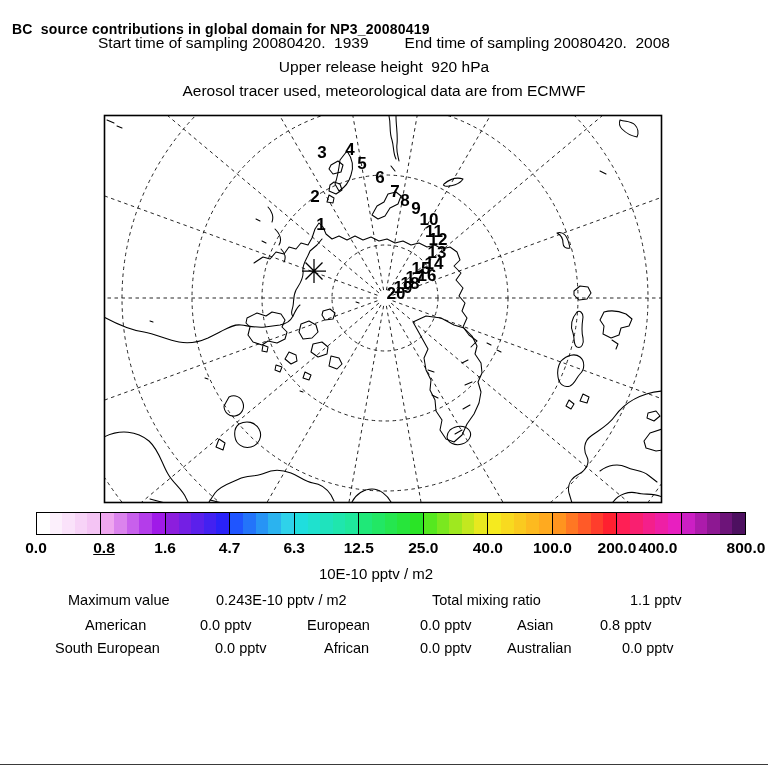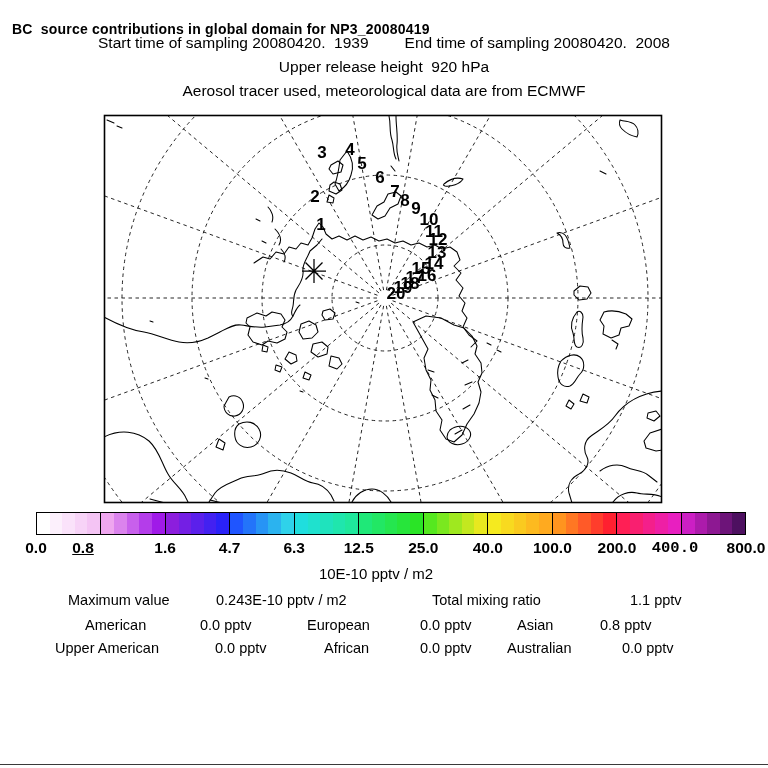--- a/index.html
+++ b/index.html
@@ -136,47 +136,47 @@
       <div class="seg" style="background: linear-gradient(to right, rgb(31, 222, 222) 0%, rgb(31, 222, 222) 20%, rgb(31, 225, 206) 20%, rgb(31, 225, 206) 40%, rgb(31, 227, 189) 40%, rgb(31, 227, 189) 60%, rgb(31, 230, 173) 60%, rgb(31, 230, 173) 80%, rgb(31, 232, 156) 80%, rgb(31, 232, 156) 100%);"></div>
       <div class="seg" style="background: linear-gradient(to right, rgb(31, 232, 120) 0%, rgb(31, 232, 120) 20%, rgb(34, 231, 100) 20%, rgb(34, 231, 100) 40%, rgb(37, 230, 79) 40%, rgb(37, 230, 79) 60%, rgb(39, 229, 59) 60%, rgb(39, 229, 59) 80%, rgb(42, 228, 38) 80%, rgb(42, 228, 38) 100%);"></div>
       <div class="seg" style="background: linear-gradient(to right, rgb(85, 232, 31) 0%, rgb(85, 232, 31) 20%, rgb(122, 232, 31) 20%, rgb(122, 232, 31) 40%, rgb(159, 232, 31) 40%, rgb(159, 232, 31) 60%, rgb(195, 232, 31) 60%, rgb(195, 232, 31) 80%, rgb(232, 232, 31) 80%, rgb(232, 232, 31) 100%);"></div>
       <div class="seg" style="background: linear-gradient(to right, rgb(245, 234, 31) 0%, rgb(245, 234, 31) 20%, rgb(248, 218, 31) 20%, rgb(248, 218, 31) 40%, rgb(250, 202, 31) 40%, rgb(250, 202, 31) 60%, rgb(253, 186, 31) 60%, rgb(253, 186, 31) 80%, rgb(255, 170, 31) 80%, rgb(255, 170, 31) 100%);"></div>
       <div class="seg" style="background: linear-gradient(to right, rgb(255, 148, 31) 0%, rgb(255, 148, 31) 20%, rgb(255, 119, 35) 20%, rgb(255, 119, 35) 40%, rgb(255, 90, 40) 40%, rgb(255, 90, 40) 60%, rgb(255, 61, 44) 60%, rgb(255, 61, 44) 80%, rgb(255, 32, 48) 80%, rgb(255, 32, 48) 100%);"></div>
       <div class="seg" style="background: linear-gradient(to right, rgb(255, 31, 85) 0%, rgb(255, 31, 85) 20%, rgb(249, 31, 112) 20%, rgb(249, 31, 112) 40%, rgb(244, 31, 139) 40%, rgb(244, 31, 139) 60%, rgb(238, 31, 165) 60%, rgb(238, 31, 165) 80%, rgb(232, 31, 192) 80%, rgb(232, 31, 192) 100%);"></div>
       <div class="seg" style="background: linear-gradient(to right, rgb(204, 31, 196) 0%, rgb(204, 31, 196) 20%, rgb(172, 27, 171) 20%, rgb(172, 27, 171) 40%, rgb(141, 24, 146) 40%, rgb(141, 24, 146) 60%, rgb(109, 20, 121) 60%, rgb(109, 20, 121) 80%, rgb(77, 16, 96) 80%, rgb(77, 16, 96) 100%);"></div>
     </div>
   <div id="ticks">
       <span style="left: 0px;">0.0</span>
-      <span style="left: 47px; text-decoration: underline;">0.8</span>
+      <span style="left: 68px; text-decoration: underline;">0.8</span>
       <span style="left: 129.091px;">1.6</span>
       <span style="left: 193.636px;">4.7</span>
       <span style="left: 258.182px;">6.3</span>
       <span style="left: 322.727px;">12.5</span>
       <span style="left: 387.273px;">25.0</span>
       <span style="left: 451.818px;">40.0</span>
       <span style="left: 516.364px;">100.0</span>
       <span style="left: 580.909px;">200.0</span>
-      <span style="left: 639px; font-family: Liberation Mono, monospace;">400.0</span>
+      <span style="left: 622px;">400.0</span>
       <span style="left: 710px;">800.0</span>
     </div>
   <div class="units">10E-10 pptv / m2</div>
 
   <div class="txt stat" style="left:68px;top:592px">Maximum value</div>
   <div class="txt stat" style="left:216px;top:592px">0.243E-10 pptv / m2</div>
   <div class="txt stat" style="left:432px;top:592px">Total mixing ratio</div>
   <div class="txt stat" style="left:630px;top:592px">1.1 pptv</div>
 
   <div class="txt stat" style="left:85px;top:617px">American</div>
   <div class="txt stat" style="left:200px;top:617px">0.0 pptv</div>
   <div class="txt stat" style="left:307px;top:617px">European</div>
   <div class="txt stat" style="left:420px;top:617px">0.0 pptv</div>
   <div class="txt stat" style="left:517px;top:617px">Asian</div>
   <div class="txt stat" style="left:600px;top:617px">0.8 pptv</div>
 
-  <div class="txt stat" style="left:55px;top:640px">Upper American</div>
+  <div class="txt stat" style="left:55px;top:640px">South European</div>
   <div class="txt stat" style="left:215px;top:640px">0.0 pptv</div>
   <div class="txt stat" style="left:324px;top:640px">African</div>
   <div class="txt stat" style="left:420px;top:640px">0.0 pptv</div>
   <div class="txt stat" style="left:507px;top:640px">Australian</div>
   <div class="txt stat" style="left:622px;top:640px">0.0 pptv</div>
 
   <div class="bottom-line"></div>
 </div>
 
 </body></html>

